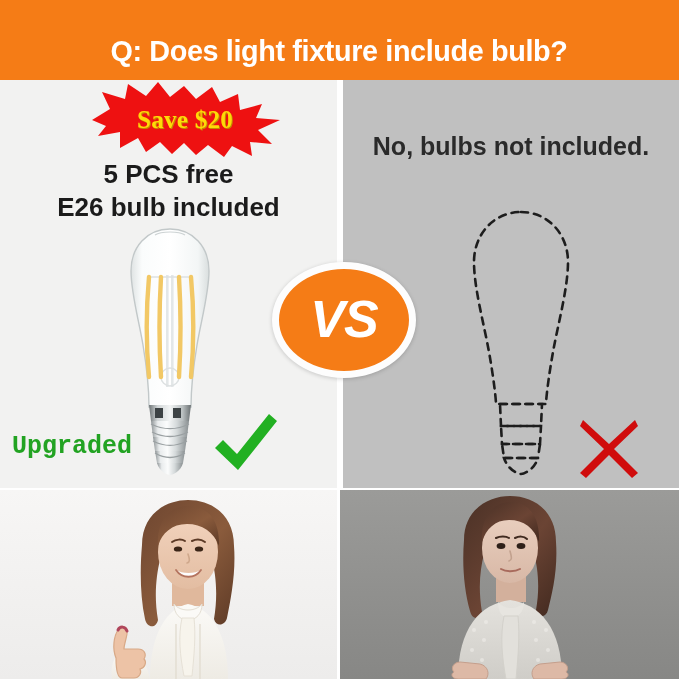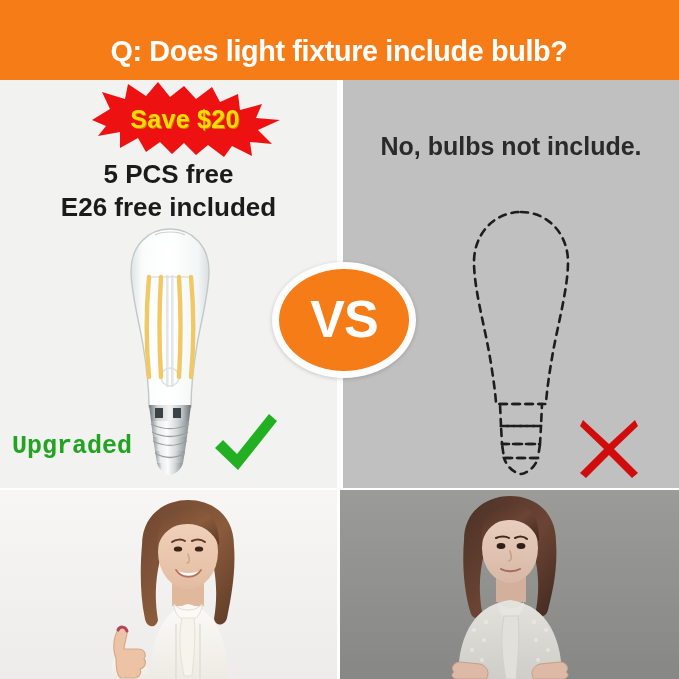--- a/index.html
+++ b/index.html
@@ -18,21 +18,21 @@
   .panel-left{left:0;width:337px;background:#f2f2f1;}
   .panel-right{left:343px;width:336px;background:#c0c0c0;}
   .divider{position:absolute;left:337px;top:80px;width:6px;height:408px;background:#ffffff;}
 
   
   .starburst{position:absolute;left:80px;top:82px;width:210px;height:75px;}
   .starburst svg{display:block;width:100%;height:100%;}
   .starburst-label{position:absolute;left:0;top:0;width:210px;height:75px;
         display:flex;align-items:center;justify-content:center;
         color:#ffd908;font-size:25px;font-weight:bold;
-        text-shadow:1px 1px 0 #c28e00;letter-spacing:.3px;pointer-events:none;}
+        text-shadow:1px 1px 0 #c28e00;letter-spacing:.3px;pointer-events:none;font-family:Liberation Serif, serif;}
 
   
   .free-text{position:absolute;left:0;top:158px;width:337px;text-align:center;
         color:#1b1b1b;font-size:26px;font-weight:bold;line-height:33px;}
 
   
   .upgraded{position:absolute;left:12px;top:432px;color:#22a322;
         font-size:25px;font-weight:bold;font-family:Liberation Mono, monospace;}
 
   
@@ -50,21 +50,21 @@
 
   
   .real-bulb{position:absolute;left:105px;top:225px;width:130px;height:250px;}
 
   
   .vs-badge{position:absolute;left:272px;top:262px;width:144px;height:116px;
         border-radius:50%;background:#f57c16;border:7px solid #fdfdfd;
         box-sizing:border-box;display:flex;align-items:center;justify-content:center;
         box-shadow:0 1px 4px rgba(0,0,0,.18);}
   .vs-text{color:#ffffff;font-size:52px;font-weight:bold;letter-spacing:-1px;
-        line-height:1;transform:translateY(-1px);}
+        line-height:1;transform:translateY(-1px);font-style:italic;}
 
   
   .photo{position:absolute;top:490px;height:189px;overflow:hidden;}
   .photo-left{left:0;width:337px;background:#f3f1ef;}
   .photo-right{left:340px;width:339px;background:#8d8d8b;}
   .photo svg{display:block;width:100%;height:100%;}
 </style>
 </head>
 <body>
 
@@ -85,21 +85,21 @@
       <polygon fill="#ee1111" points="
         12,38 30,27 22,10 45,17 48,2 66,14 78,0 90,15 104,4 116,17 132,5 140,20
         158,12 160,28 182,22 176,36 200,38 178,48 192,62 170,60 172,74 152,64
         144,75 128,63 116,73 104,61 92,72 80,60 66,70 58,56 40,66 40,50 18,54 26,44"></polygon>
     </svg>
     <div class="starburst-label">Save $20</div>
   </div>
 
   <div class="free-text">
     <div>5 PCS free</div>
-    <div>E26 free included</div>
+    <div>E26 bulb included</div>
   </div>
 
   <div class="real-bulb">
     <svg viewBox="0 0 130 250">
       <defs>
         <linearGradient id="glass" x1="0" y1="0" x2="1" y2="0">
           <stop offset="0%" stop-color="#dfe3e3"></stop>
           <stop offset="14%" stop-color="#fafcfc"></stop>
           <stop offset="50%" stop-color="#ffffff"></stop>
           <stop offset="86%" stop-color="#f3f6f6"></stop>
@@ -157,21 +157,21 @@
   </div>
 
   <div class="upgraded">Upgraded</div>
 
   <div class="checkmark">
     <svg viewBox="0 0 66 66">
       <path d="M2 38 L10 30 L24 44 L56 4 L64 11 L25 60 Z" fill="#22b022"></path>
     </svg>
   </div>
 
-  <div class="no-text">No, bulbs not include.</div>
+  <div class="no-text">No, bulbs not included.</div>
 
   <div class="dashed-bulb">
     <svg viewBox="0 0 138 268">
       <g fill="none" stroke="#1d1d1d" stroke-width="2.6" stroke-dasharray="7 6" stroke-linecap="round">
         <path d="M69 4 C96 4 116 26 116 54 C116 80 106 116 101 144 C96 172 94 192 94 196
                  L44 196 C44 192 42 172 37 144 C32 116 22 80 22 54 C22 26 42 4 69 4 Z"></path>
         <path d="M48 196 L90 196 L89 218 L49 218 Z"></path>
         <path d="M49 218 L89 218 L88 236 L50 236 Z"></path>
         <path d="M50 236 L88 236 L86 250 L52 250 Z"></path>
         <path d="M52 250 L86 250 C82 262 72 266 69 266 C66 266 56 262 52 250 Z"></path>

